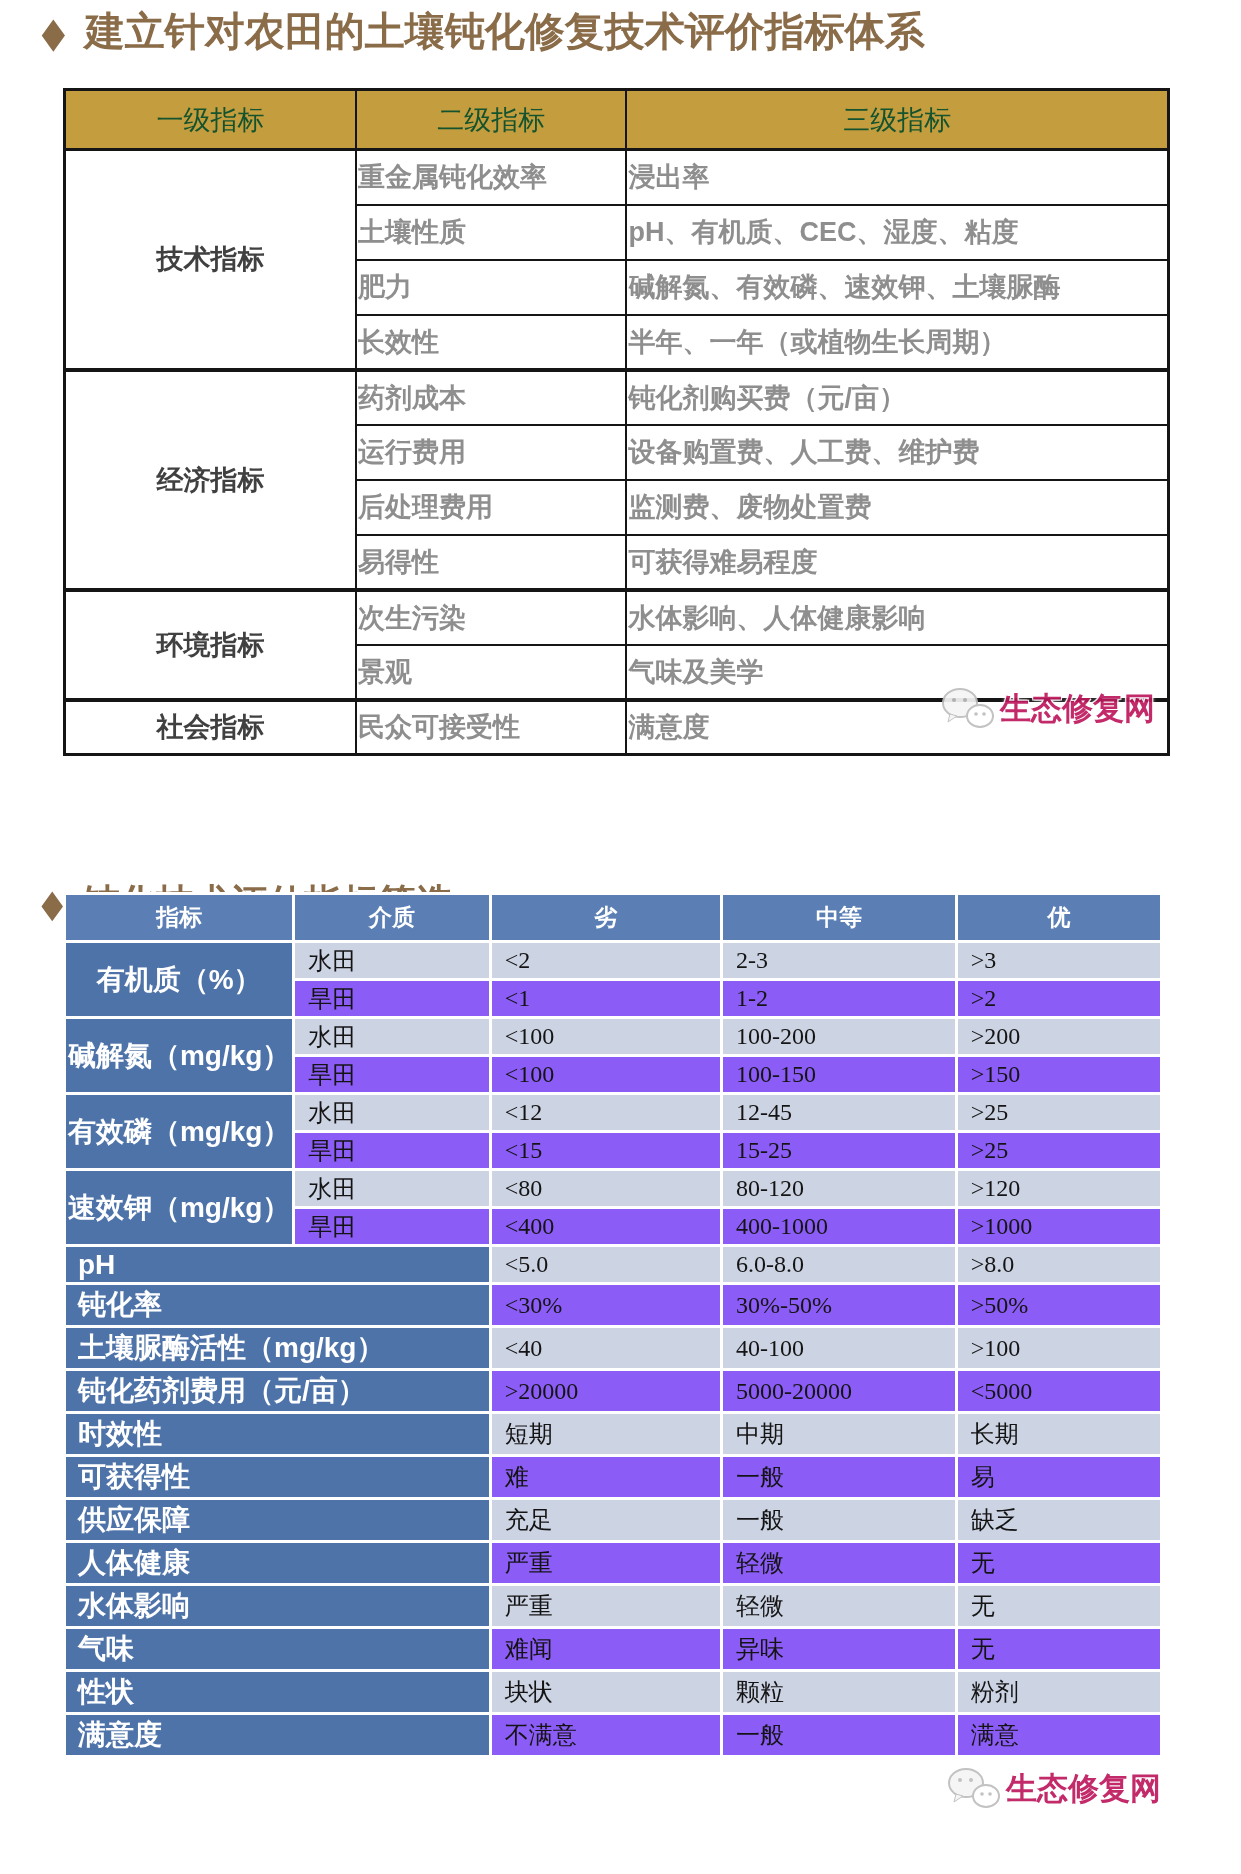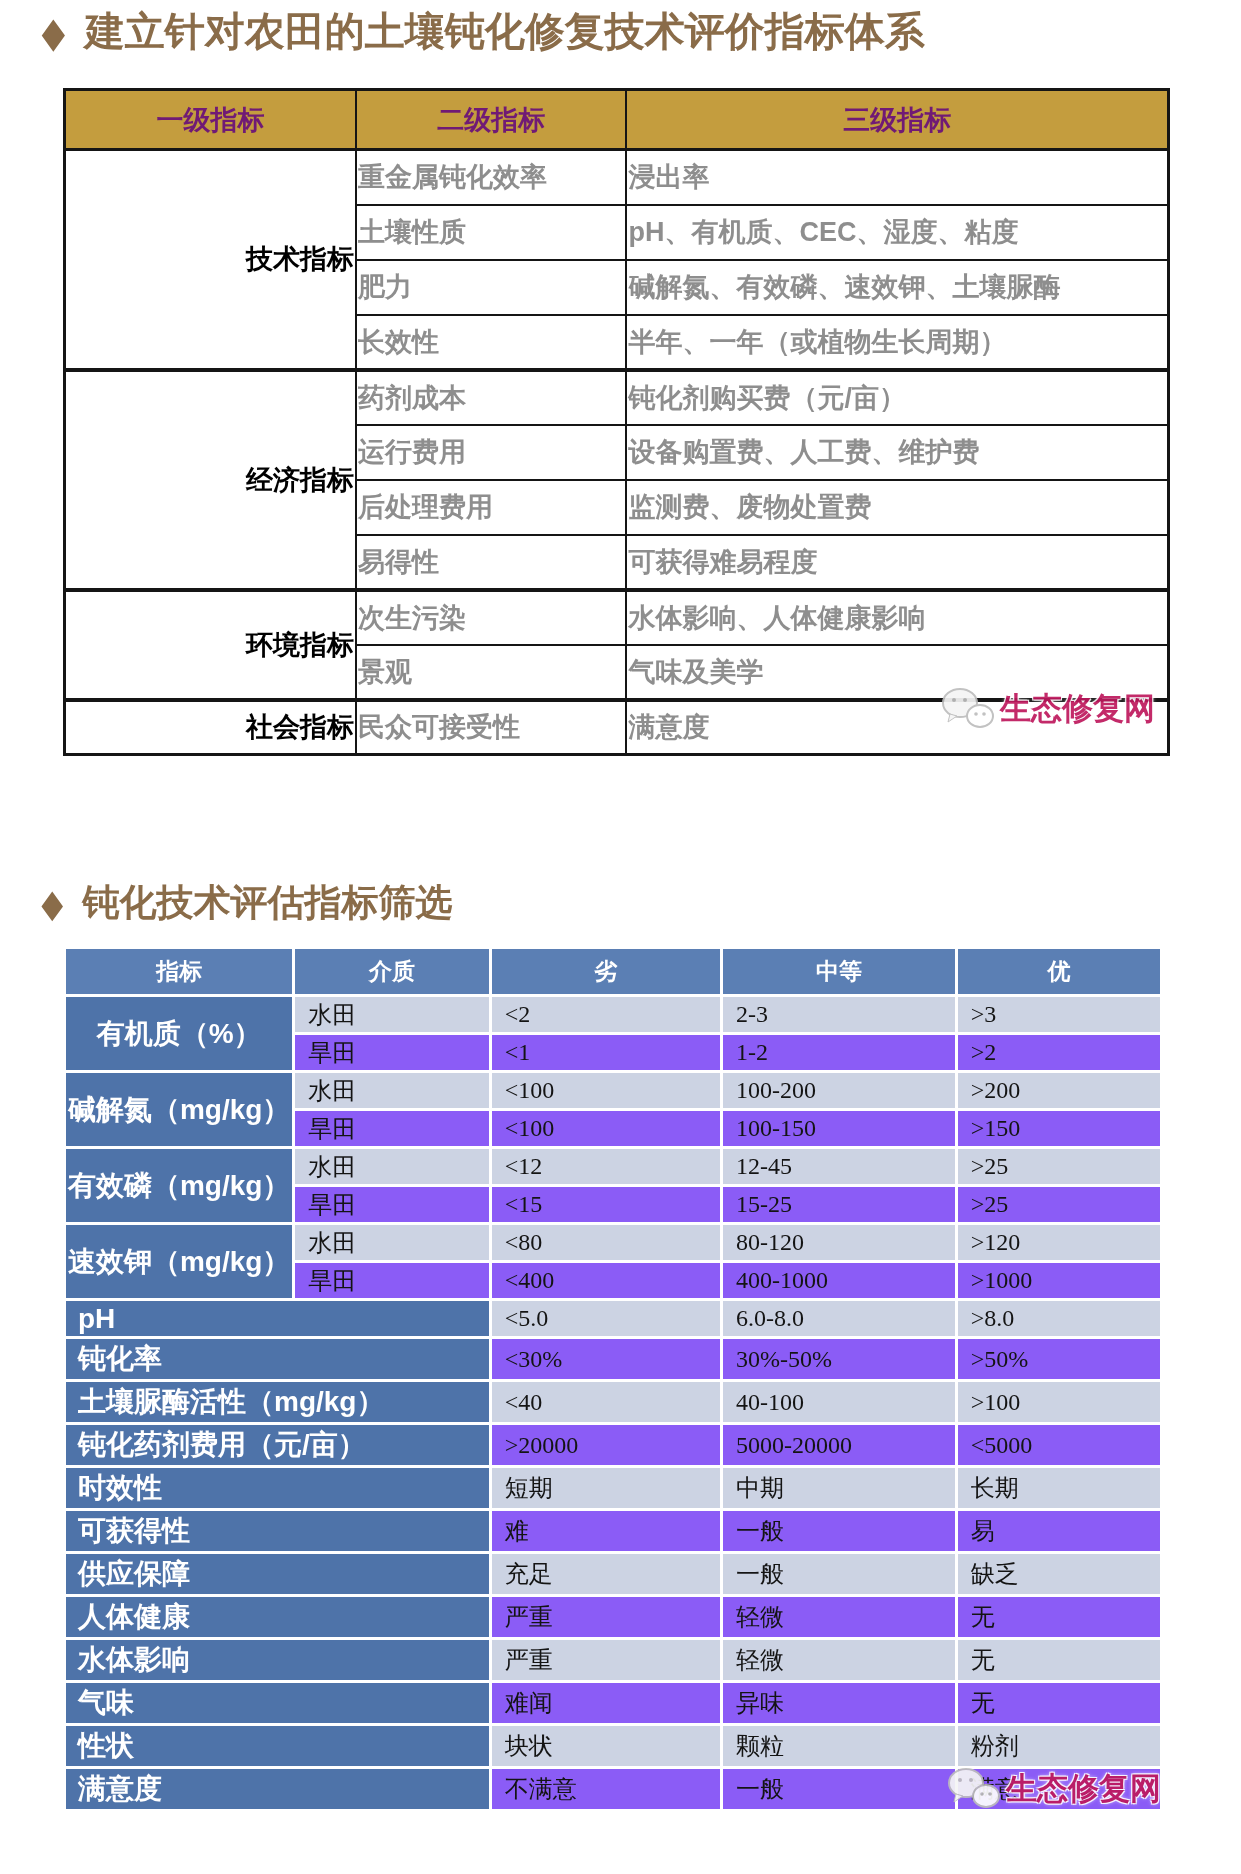--- a/index.html
+++ b/index.html
@@ -11,30 +11,30 @@
   .sec-title{position:absolute;left:38px;margin:0;color:#8a6c49;font-weight:bold;
              display:flex;align-items:center;gap:16px;white-space:nowrap;}
   .sec-title .diamond{display:inline-block;transform:scaleX(.72);line-height:1;}
   #title1{top:4px;font-size:40px;}
   #title2{top:878px;font-size:37px;}
 
   
   .t1{position:absolute;left:63px;top:88px;width:1107px;border-collapse:collapse;
       table-layout:fixed;border:3px solid #151515;}
   .t1 .c1{width:26.4%}.t1 .c2{width:24.5%}.t1 .c3{width:49.1%}
-  .t1 th{background:#c49d3e;color:#701a75;font-size:27px;font-weight:bold;height:60px;
+  .t1 th{background:#c49d3e;color:#14532d;font-size:27px;font-weight:normal;height:60px;
          border:2px solid #151515;border-bottom-width:3px;text-align:center;}
   .t1 td{border:2px solid #151515;font-size:27px;font-weight:bold;height:55px;
          vertical-align:middle;}
-  .t1 td.lvl1{color:#000000;text-align:right;}
+  .t1 td.lvl1{color:#404040;text-align:center;}
   .t1 td.lvl2,.t1 td.lvl3{color:#8e8e8e;text-align:left;}
   .t1 tr.gsep td{border-top-width:4px;}
 
   
-  .t2{position:absolute;left:63px;top:946px;width:1100px;border-collapse:collapse;
+  .t2{position:absolute;left:63px;top:892px;width:1100px;border-collapse:collapse;
       table-layout:fixed;}
   .t2 .c1{width:20.9%}.t2 .c2{width:17.9%}.t2 .c3{width:21.1%}.t2 .c4{width:21.4%}.t2 .c5{width:18.7%}
   .t2 th{background:#5b7fb4;color:#ffffff;font-size:23px;font-weight:bold;height:48px;
          border:3px solid #ffffff;text-align:center;}
   .t2 td{border:3px solid #ffffff;height:38px;vertical-align:middle;}
   .t2 td.ind{background:#4e73a9;color:#ffffff;font-weight:bold;font-size:28px;}
   .t2 td.ind.grp{text-align:center;}
   .t2 td.ind.single{text-align:left;padding-left:12px;}
   .t2 td.cell{font-family:"Liberation Serif",serif;font-size:24px;color:#141414;
               text-align:left;padding-left:13px;}

